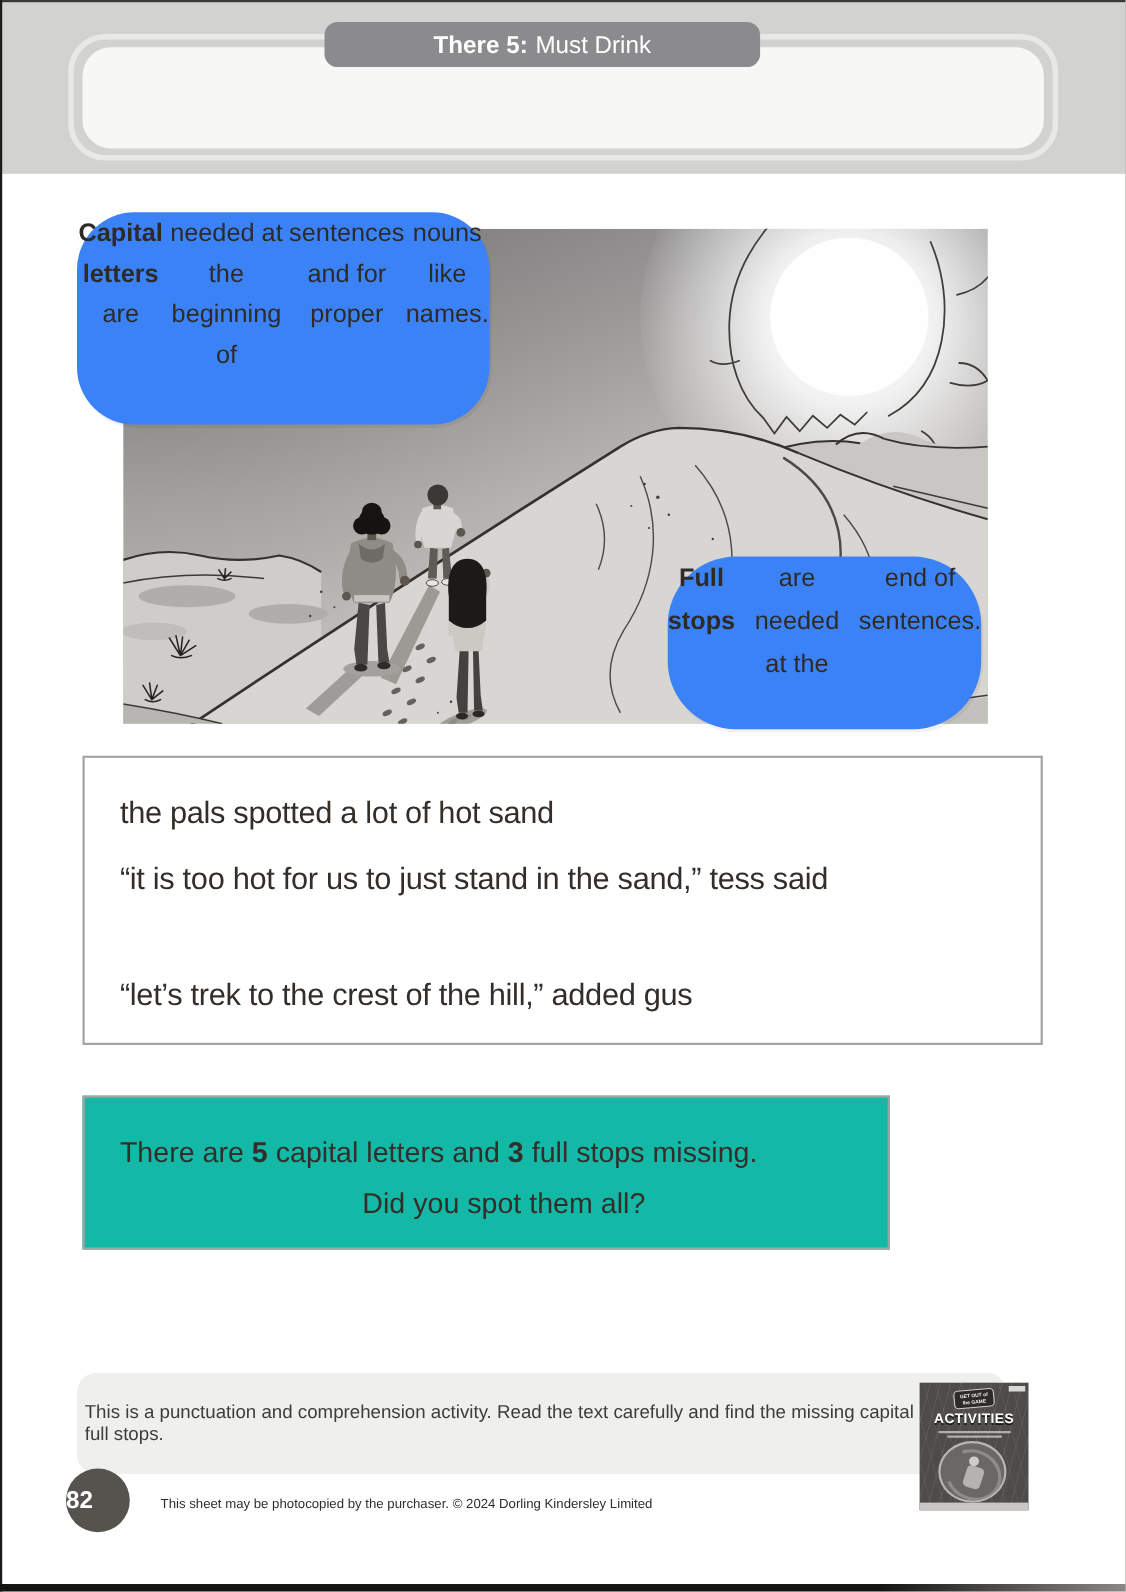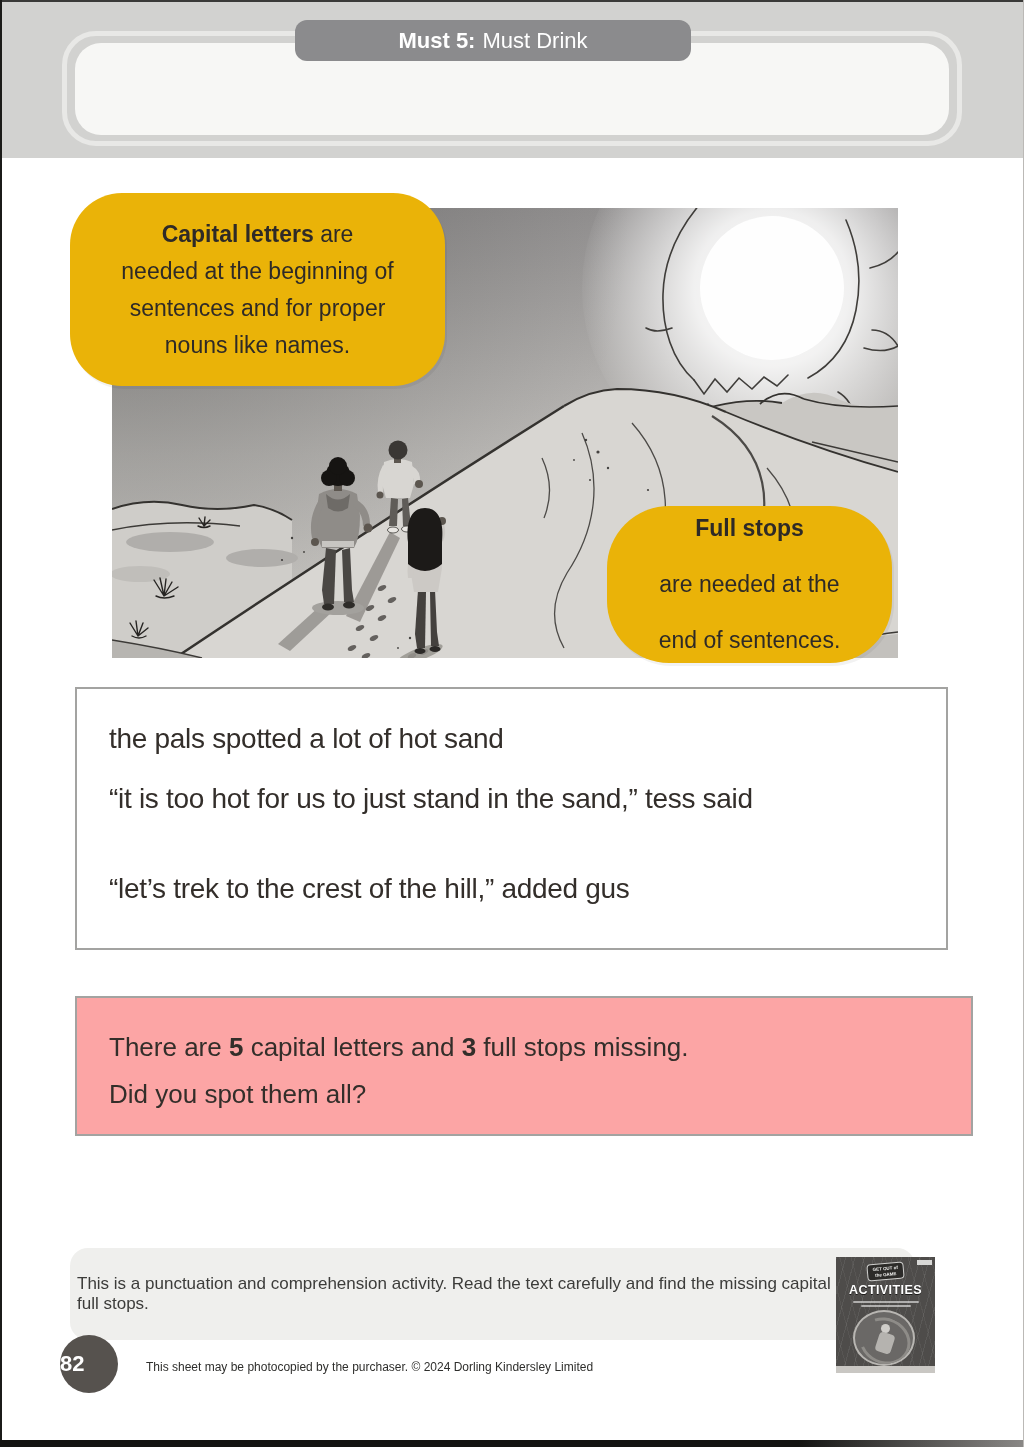--- a/index.html
+++ b/index.html
@@ -23,41 +23,41 @@
   }
   .badge b{margin-right:7px;}
   .page-title{position:absolute;left:75px;top:74px;width:874px;text-align:center;font-size:26px;color:#2e2a26;z-index:6;}
   .page-title b{margin-right:14px;}
 
   
   .illo{position:absolute;left:112px;top:208px;width:786px;height:450px;}
 
   
   .bubble{
-    position:absolute;background:#eab308;z-index:10;
-    display:flex;flex-direction:column;justify-content:center;text-align:center;
+    position:absolute;background:#3b82f6;z-index:10;
+    display:flex;flex-direction:row;justify-content:center;text-align:center;
     color:#2e2a27;box-shadow:2px 3px 0 rgba(0,0,0,0.05);
   }
   .bubble .l{display:block;}
   .bubble-cap{left:70px;top:193px;width:375px;height:193px;border-radius:52px;font-size:23px;line-height:37px;}
   .bubble-fs{left:607px;top:506px;width:285px;height:157px;border-radius:62px;font-size:23px;line-height:39px;gap:17px;}
 
   
   .exbox{
     position:absolute;left:75px;top:687px;width:873px;height:263px;box-sizing:border-box;
     border:2px solid #a3a3a1;background:#ffffff;padding:30px 0 0 32px;
   }
   .ex-line{display:block;font-size:28px;line-height:40px;letter-spacing:-0.3px;white-space:nowrap;color:#332e2a;}
   .ex-line.m1{margin-top:20px;}
-  .ex-line.m2{margin-top:50px;}
+  .ex-line.m2{margin-top:66px;}
   .qbox{
-    position:absolute;left:75px;top:996px;width:898px;height:140px;box-sizing:border-box;
-    border:2px solid #a3a3a1;background:#fca5a5;padding:30px 0 0 32px;font-size:26px;line-height:38px;color:#332e2a;
-  }
-  .q-line2{display:block;margin-top:9px;}
+    position:absolute;left:75px;top:996px;width:734px;height:140px;box-sizing:border-box;
+    border:2px solid #a3a3a1;background:#14b8a6;padding:30px 0 0 32px;font-size:26px;line-height:38px;color:#332e2a;
+  }
+  .q-line2{display:block;margin-top:9px;text-align:center;}
 
   
   .notebox{
     position:absolute;left:70px;top:1248px;width:845px;height:92px;background:#efefed;border-radius:18px;
     display:flex;align-items:center;padding-left:7px;box-sizing:border-box;font-size:17px;color:#3c3c3a;
   }
   .pagecircle{
     position:absolute;left:60px;top:1335px;width:58px;height:58px;border-radius:50%;background:#56524e;
     color:#ffffff;font-weight:bold;font-size:22px;display:flex;align-items:center;justify-content:flex-start;z-index:12;
   }
@@ -90,21 +90,21 @@
   .cover .fig-body{position:absolute;left:22px;top:21px;width:16px;height:20px;border-radius:4px;background:#b5b3af;transform:rotate(18deg);}
   .cover .bottomband{position:absolute;left:0;bottom:0;width:100%;height:7px;background:#c9c7c3;}
 </style>
 </head>
 <body>
 
 <div class="band">
   <div class="ring"></div>
   <div class="titlebox"></div>
   <div class="badge">
-    <b>Must 5:</b>
+    <b>There 5:</b>
     <span>Must Drink</span>
   </div>
 </div>
 
 <svg class="illo" viewBox="0 0 786 450" aria-hidden="true">
   <defs>
     <linearGradient id="sky" x1="0" y1="0" x2="0" y2="1">
       <stop offset="0" stop-color="#929090"></stop>
       <stop offset="0.55" stop-color="#bdbbb8"></stop>
       <stop offset="1" stop-color="#d2d0cc"></stop>

